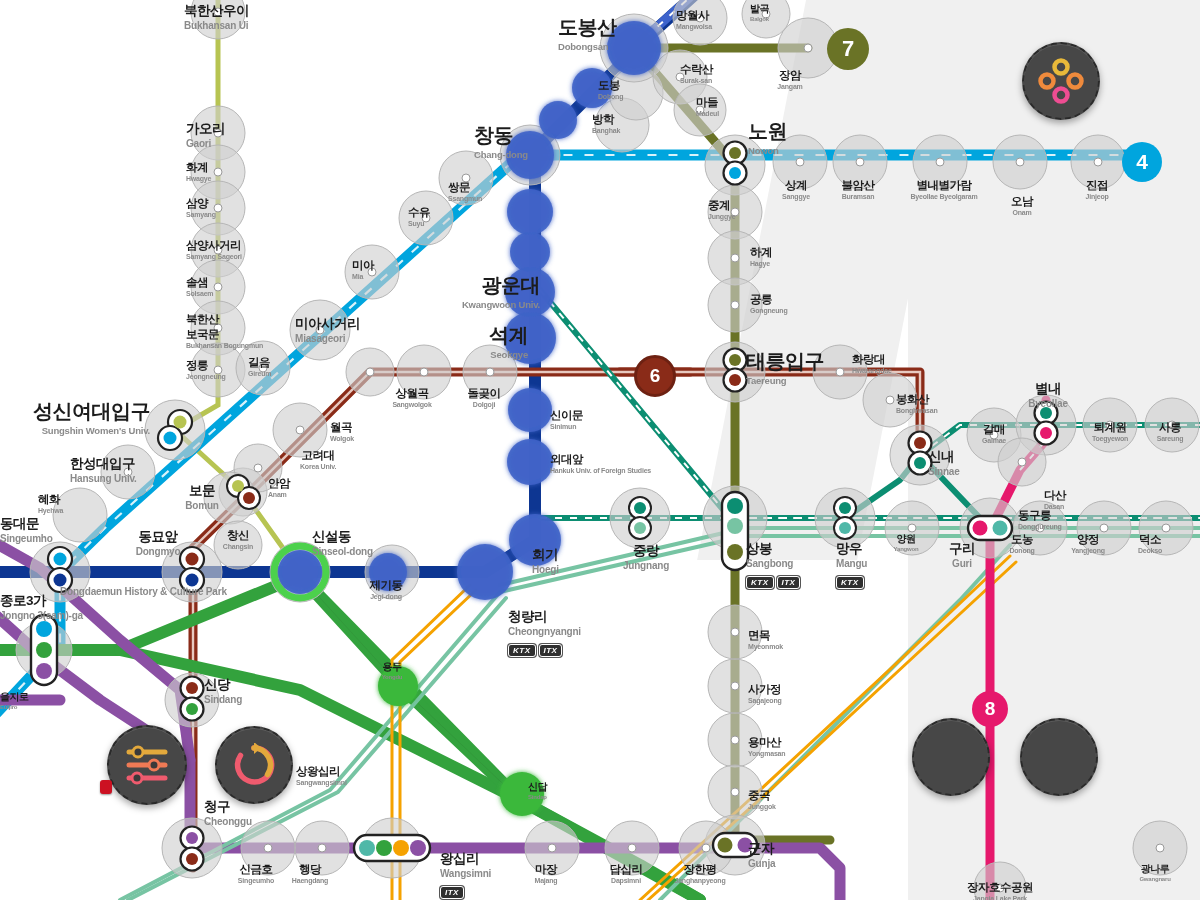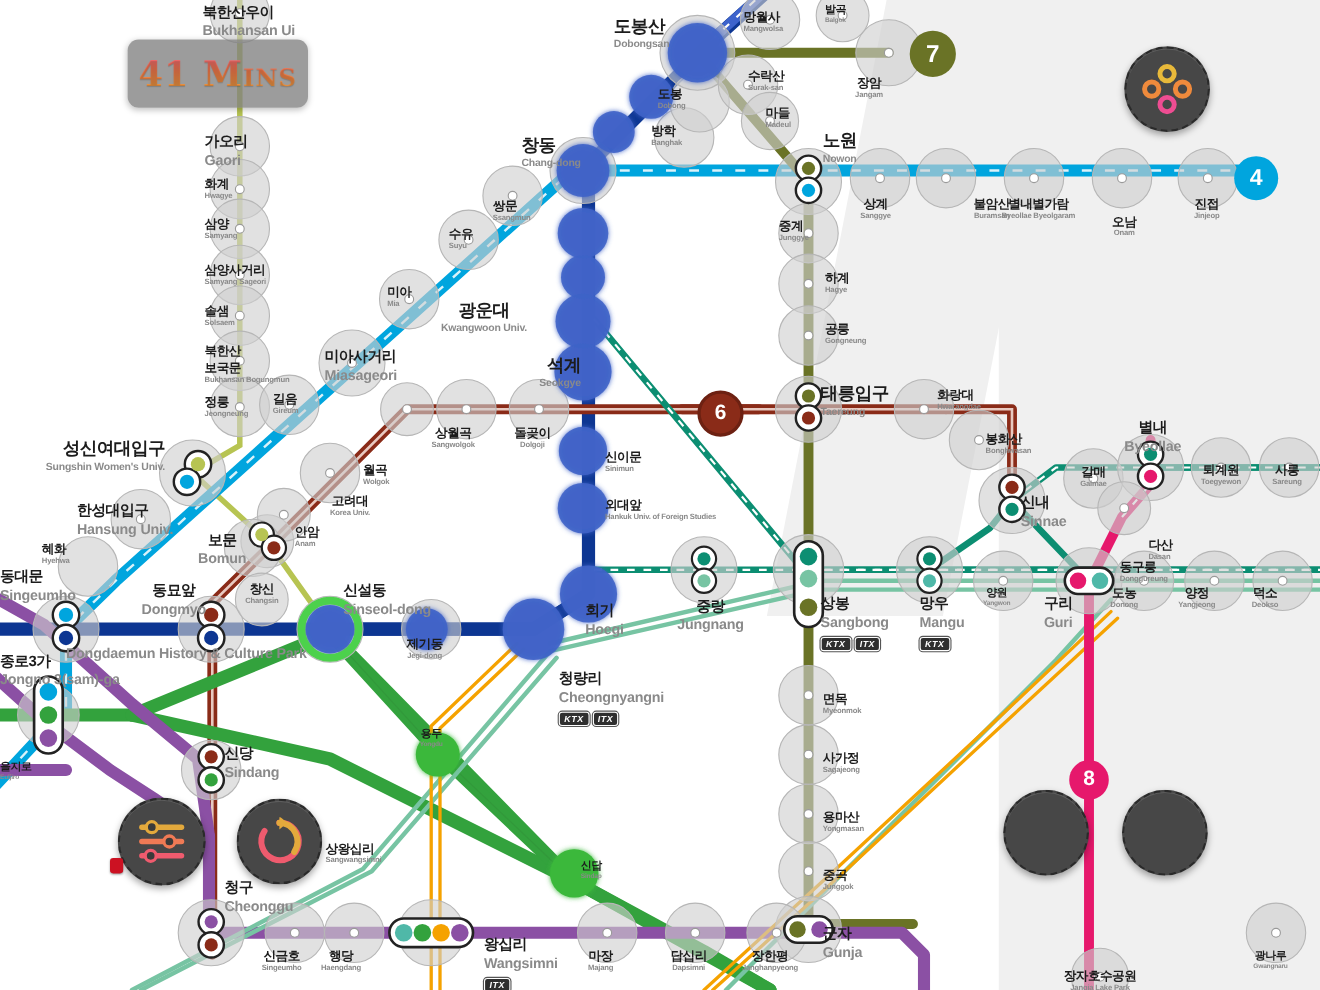--- a/index.html
+++ b/index.html
@@ -11,22 +11,22 @@
   .bg-shade{position:absolute;background:#f0f0f0;}
 
   svg.map{position:absolute;left:0;top:0;width:1200px;height:900px;}
 
   
   .lbl{position:absolute;pointer-events:none;white-space:nowrap;}
   .lbl .ko{display:block;color:#1c1c1c;font-weight:bold;letter-spacing:-0.5px;}
   .lbl .en{display:block;color:#8a8a8a;font-weight:bold;letter-spacing:-0.2px;}
   .lbl.c{text-align:center;}
   .lbl.r{text-align:right;}
-  .s-lg .ko{font-size:16px;}   .s-lg .en{font-size:9.5px;}
-  .s-md .ko{font-size:13.5px;} .s-md .en{font-size:13px;}
+  .s-lg .ko{font-size:20px;}   .s-lg .en{font-size:9.5px;}
+  .s-md .ko{font-size:13.5px;} .s-md .en{font-size:10px;}
   .s-sm .ko{font-size:11.5px;} .s-sm .en{font-size:7px;}
   .s-xs .ko{font-size:10px;}   .s-xs .en{font-size:6px;}
 
   
   .railbadge{display:inline-block;background:#2f2f2f;color:#fff;font-size:8px;font-weight:bold;
      font-style:italic;border-radius:3px;padding:1px 4px;margin-right:3px;letter-spacing:0.5px;
      border:1.5px solid #fff;box-shadow:0 0 0 1px #555;}
   .badgerow{margin-top:2px;}
 
   
@@ -582,21 +582,21 @@
         <span class="en">Madeul</span>
       </div>
       <div class="lbl s-lg" style="left: 748px; top: 118px;">
         <span class="ko">노원</span>
         <span class="en">Nowon</span>
       </div>
       <div class="lbl s-sm c" style="left: 736px; width: 120px; top: 178px;">
         <span class="ko">상계</span>
         <span class="en">Sanggye</span>
       </div>
-      <div class="lbl s-sm c" style="left: 798px; width: 120px; top: 178px; text-align: right;">
+      <div class="lbl s-sm c" style="left: 798px; width: 120px; top: 178px;">
         <span class="ko">불암산</span>
         <span class="en">Buramsan</span>
       </div>
       <div class="lbl s-sm c" style="left: 884px; width: 120px; top: 178px;">
         <span class="ko">별내별가람</span>
         <span class="en">Byeollae Byeolgaram</span>
       </div>
       <div class="lbl s-sm c" style="left: 962px; width: 120px; top: 194px;">
         <span class="ko">오남</span>
         <span class="en">Onam</span>
@@ -670,21 +670,21 @@
         <span class="en">Donong</span>
       </div>
       <div class="lbl s-sm c" style="left: 1028px; width: 120px; top: 532px;">
         <span class="ko">양정</span>
         <span class="en">Yangjeong</span>
       </div>
       <div class="lbl s-sm c" style="left: 1090px; width: 120px; top: 532px;">
         <span class="ko">덕소</span>
         <span class="en">Deokso</span>
       </div>
-      <div class="lbl s-lg r" style="left: 340px; width: 200px; top: 272px; text-align: center;">
+      <div class="lbl s-lg r" style="left: 340px; width: 200px; top: 272px;">
         <span class="ko">광운대</span>
         <span class="en">Kwangwoon Univ.</span>
       </div>
       <div class="lbl s-lg r" style="left: 328px; width: 200px; top: 322px;">
         <span class="ko">석계</span>
         <span class="en">Seokgye</span>
       </div>
       <div class="lbl s-sm c" style="left: 352px; width: 120px; top: 386px;">
         <span class="ko">상월곡</span>
         <span class="en">Sangwolgok</span>
@@ -835,23 +835,20 @@
       <div class="lbl s-sm c" style="left: 940px; width: 120px; top: 880px;">
         <span class="ko">장자호수공원</span>
         <span class="en">Jangja Lake Park</span>
       </div>
       <div class="lbl s-xs c" style="left: 1095px; width: 120px; top: 862px;">
         <span class="ko">광나루</span>
         <span class="en">Gwangnaru</span>
       </div>
     </div>
 
-  <div id="duration">
-    <span>41 Mins</span>
-  </div>
 
   <div class="roundel" id="rnd-7" style="background: rgb(106, 115, 38);">
     <span>7</span>
   </div>
   <div class="roundel" id="rnd-4" style="background: rgb(0, 165, 222);">
     <span>4</span>
   </div>
   <div class="roundel" id="rnd-6" style="background: rgb(138, 43, 24);">
     <span>6</span>
   </div>

